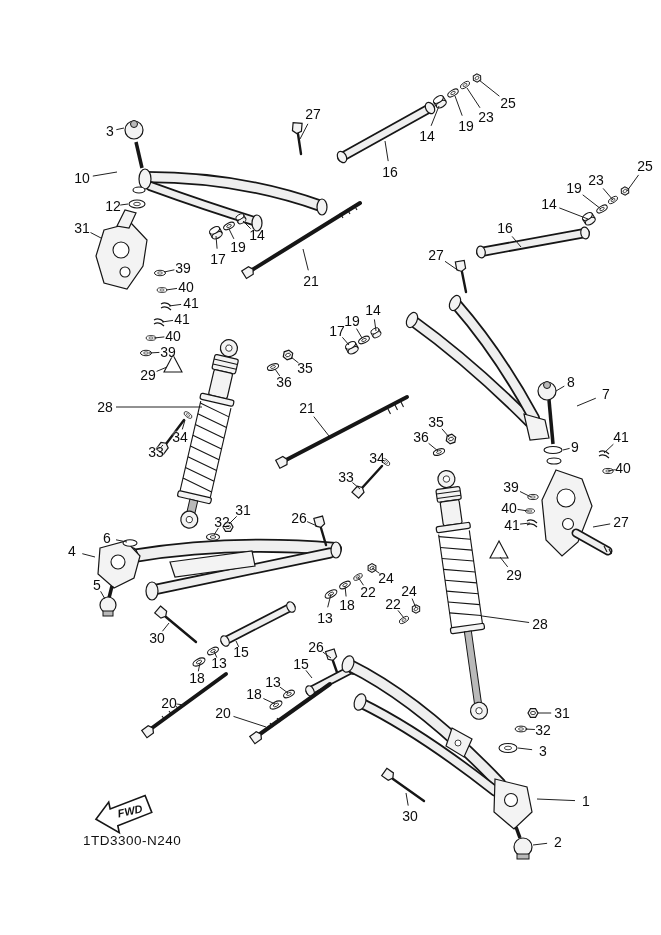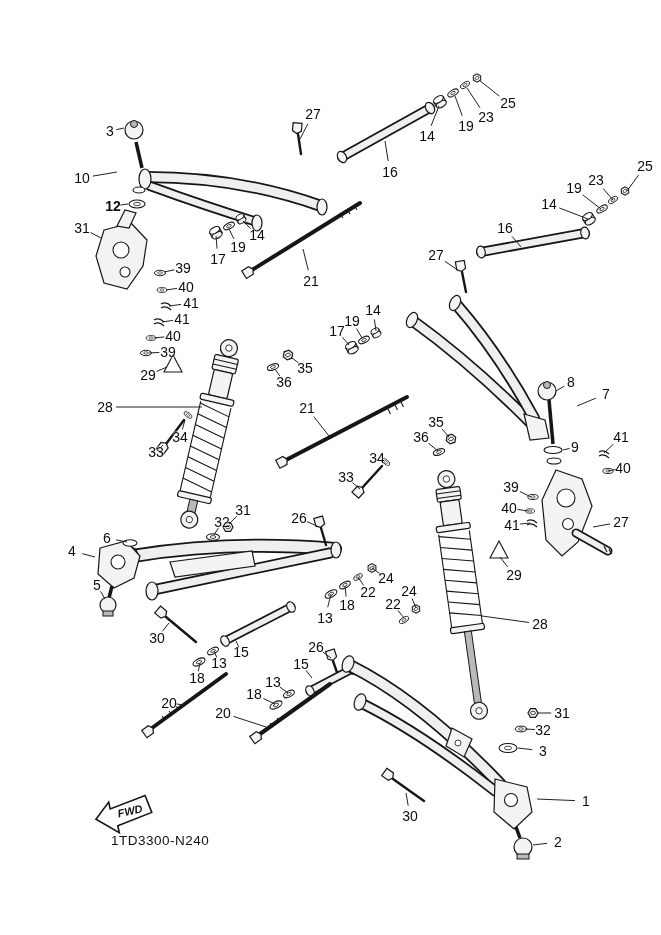--- a/index.html
+++ b/index.html
@@ -26,21 +26,21 @@
   .o10{stroke:#161616;stroke-width:10;fill:none;stroke-linecap:round;}
   .i10{stroke:#efefef;stroke-width:6.5;fill:none;stroke-linecap:round;}
   .o9{stroke:#161616;stroke-width:9;fill:none;stroke-linecap:round;}
   .i9{stroke:#efefef;stroke-width:5.5;fill:none;stroke-linecap:round;}
   .fwdtext{font:italic 700 11px "Liberation Sans",sans-serif;fill:#111;}
   #leaders line{stroke:#222;stroke-width:1;}
   .callout{position:absolute;transform:translate(-50%,-50%);
            font:400 14px/1 "Liberation Sans",sans-serif;color:#0c0c0c;
            text-shadow:0 0 2px #fff,0 0 2px #fff;white-space:nowrap;}
   .diagram-code{position:absolute;left:83px;top:833px;
-           font:400 13.5px/1.2 "Liberation Sans",sans-serif;color:#111;letter-spacing:.5px;margin-left:28px;}
+           font:400 13.5px/1.2 "Liberation Sans",sans-serif;color:#111;letter-spacing:.5px;}
 </style>
 </head>
 <body>
 
 <div class="stage">
 
   <svg id="artwork" width="661" height="935" viewBox="0 0 661 935">
     <defs>
       <g id="washer">
           <ellipse rx="6.5" ry="3.2" class="ring"></ellipse>
@@ -449,21 +449,21 @@
 
   <div id="callouts">
       <div class="callout" style="left: 313px; top: 114px;">27</div>
       <div class="callout" style="left: 390px; top: 172px;">16</div>
       <div class="callout" style="left: 427px; top: 136px;">14</div>
       <div class="callout" style="left: 466px; top: 126px;">19</div>
       <div class="callout" style="left: 486px; top: 117px;">23</div>
       <div class="callout" style="left: 508px; top: 103px;">25</div>
       <div class="callout" style="left: 110px; top: 131px;">3</div>
       <div class="callout" style="left: 82px; top: 178px;">10</div>
-      <div class="callout" style="left: 113px; top: 206px; font-weight: bold;">12</div>
+      <div class="callout" style="left: 113px; top: 206px;">12</div>
       <div class="callout" style="left: 82px; top: 228px;">31</div>
       <div class="callout" style="left: 257px; top: 235px;">14</div>
       <div class="callout" style="left: 238px; top: 247px;">19</div>
       <div class="callout" style="left: 218px; top: 259px;">17</div>
       <div class="callout" style="left: 311px; top: 281px;">21</div>
       <div class="callout" style="left: 183px; top: 268px;">39</div>
       <div class="callout" style="left: 186px; top: 287px;">40</div>
       <div class="callout" style="left: 191px; top: 303px;">41</div>
       <div class="callout" style="left: 182px; top: 319px;">41</div>
       <div class="callout" style="left: 173px; top: 336px;">40</div>

